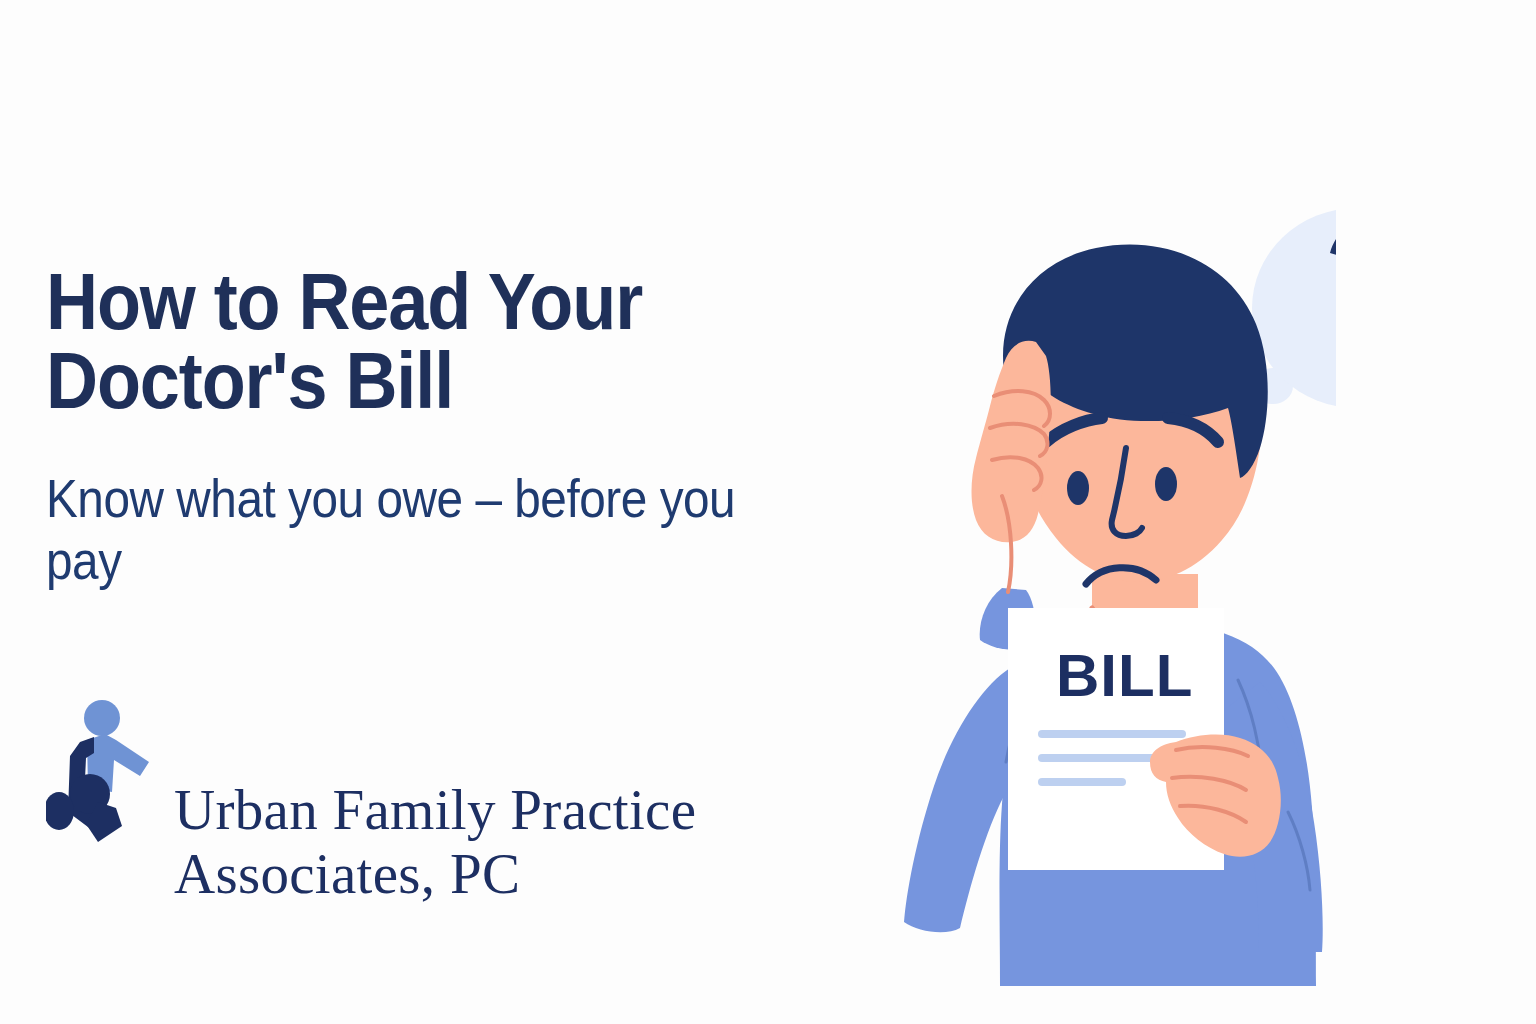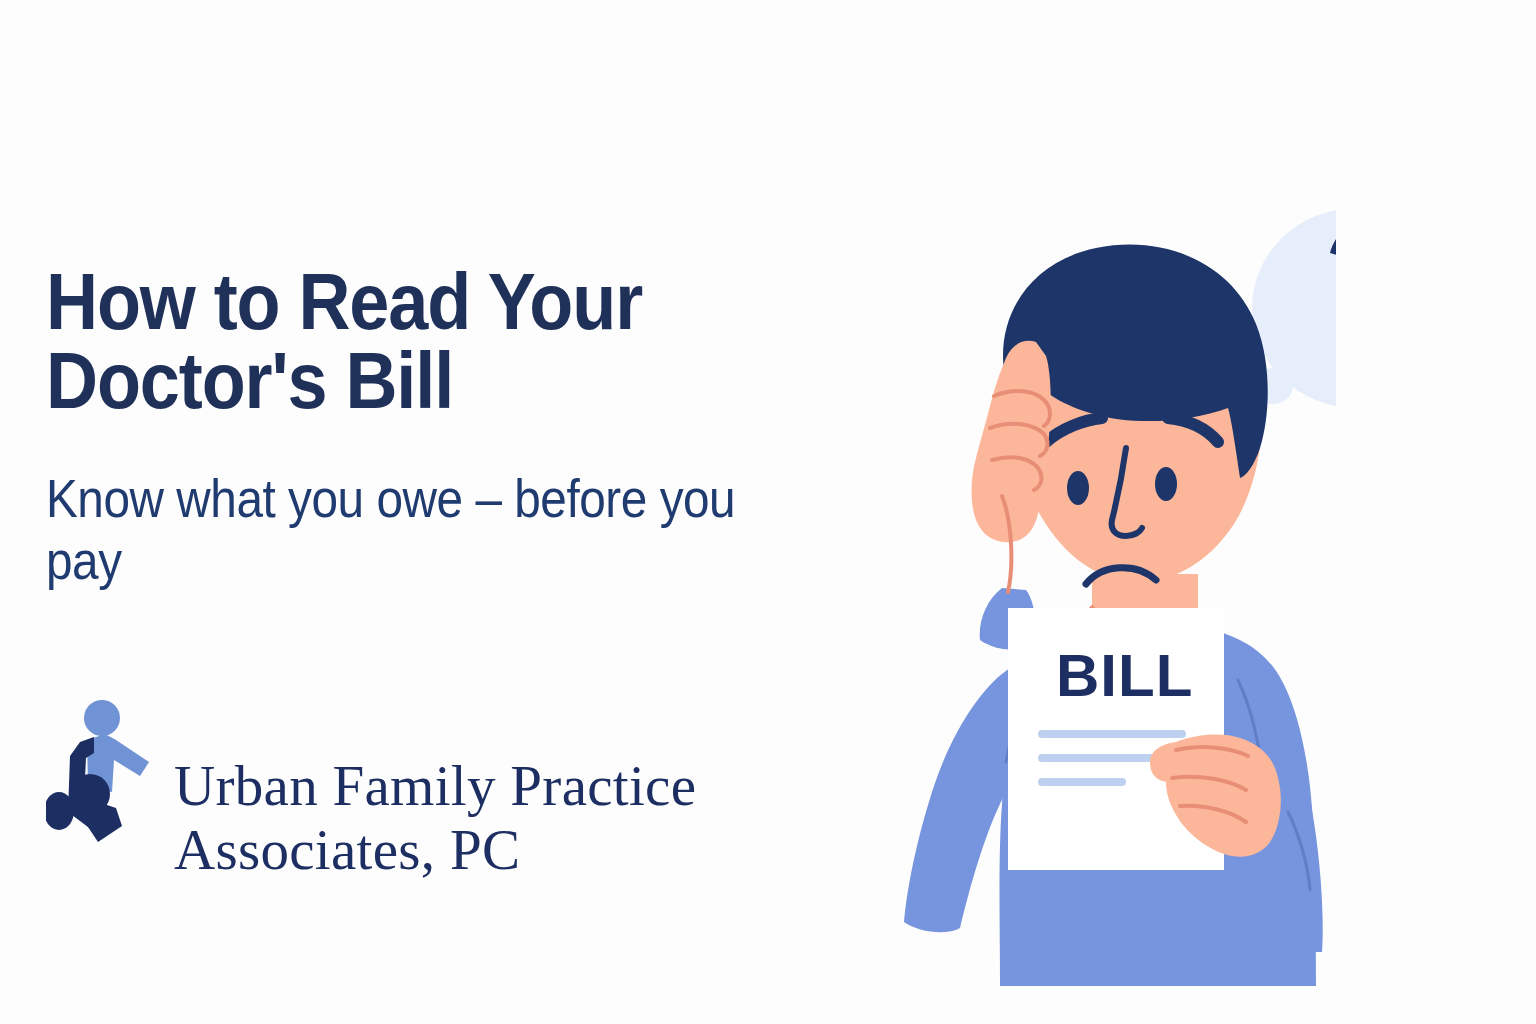--- a/index.html
+++ b/index.html
@@ -67,21 +67,21 @@
     height: 148px;
     flex: none;
     margin-top: 6px;
   }
   .logo-text {
     font-family: "Liberation Serif", "DejaVu Serif", serif;
     font-size: 57px;
     line-height: 1.12;
     color: #1d2f62;
     margin-left: 10px;
-    margin-top: 64px;
+    margin-top: 88px;
     white-space: pre-line;
     letter-spacing: 0.3px;
   }
 
   
   .illustration {
     position: absolute;
     left: 790px;
     top: 196px;
     width: 700px;

